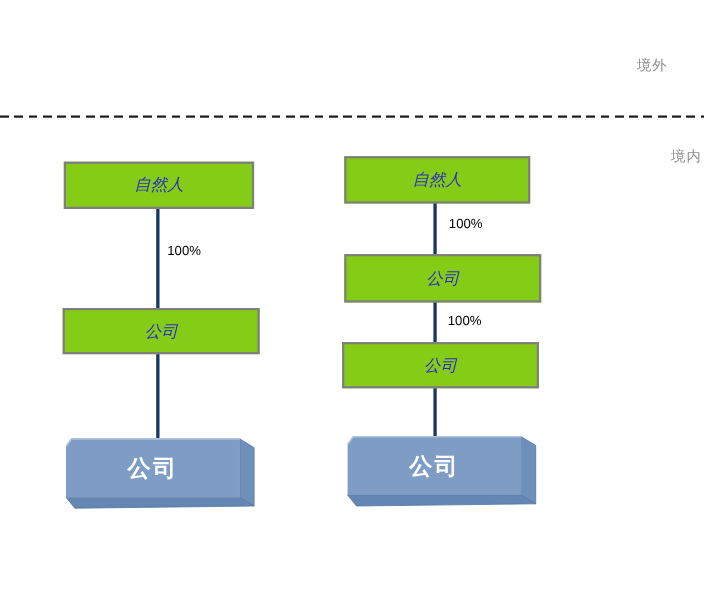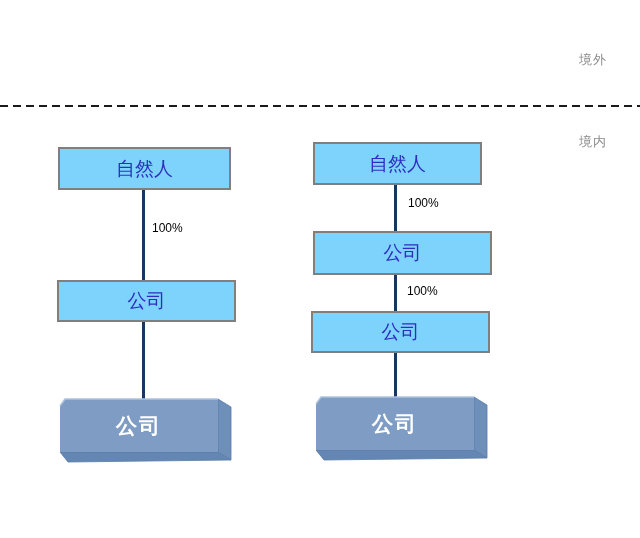--- a/index.html
+++ b/index.html
@@ -20,26 +20,27 @@
   }
   .divider{
     position:absolute;
     left:0;top:105px;
     width:640px;height:2px;
     background:repeating-linear-gradient(to right,#1a1a1a 0 8px,transparent 8px 13px);
   }
   .node-flat{
     position:absolute;
     box-sizing:border-box;
-    background:#7dd3fc;
+    background:#84cc16;
     border:2px solid #7f7f7f;
     display:flex;align-items:center;justify-content:center;
-    font-size:19px;
+    font-size:15px;
     color:#2e2ec0;
     font-family:"Liberation Sans",sans-serif;
+    font-style:italic;
   }
   .connector{
     position:absolute;
     width:3px;
     background:#17375e;
   }
   .pct{
     position:absolute;
     font-size:12px;
     font-weight:normal;
@@ -63,21 +64,21 @@
     letter-spacing:2px;
   }
 </style>
 </head>
 <body>
 
 <div class="canvas">
 
   <div class="region-label" style="left:579px;top:51px;">境外</div>
   <div class="divider"></div>
-  <div class="region-label" style="left:579px;top:133px;font-family:Liberation Serif, serif;">境内</div>
+  <div class="region-label" style="left:610px;top:133px;font-family:Liberation Serif, serif;">境内</div>
 
   <div class="node-flat" style="left:58px;top:147px;width:173px;height:43px;">
     <span>自然人</span>
   </div>
 
   <div class="connector" style="left:142px;top:190px;height:90px;"></div>
   <div class="pct" style="left:152px;top:221px;">100%</div>
 
   <div class="node-flat" style="left:57px;top:280px;width:179px;height:42px;">
     <span>公司</span>

